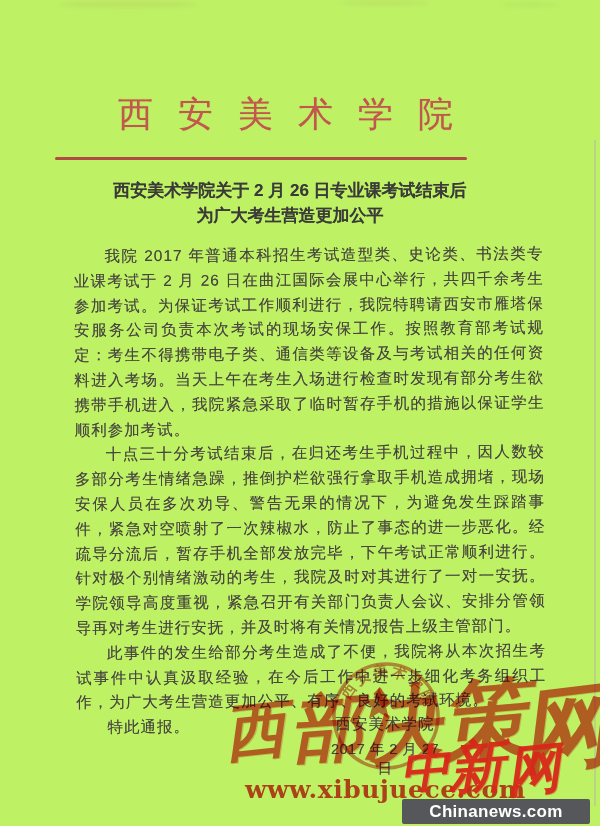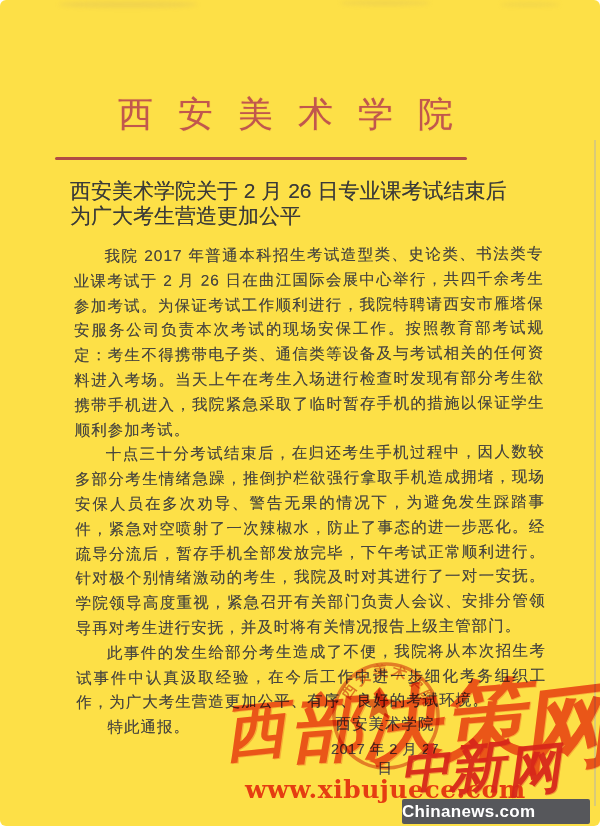--- a/index.html
+++ b/index.html
@@ -3,23 +3,22 @@
 <meta charset="utf-8">
 <style>
   html,body{margin:0;padding:0;}
   body{
     width:600px;height:826px;overflow:hidden;
     font-family:"Liberation Sans",sans-serif;
     background:#ffffff;
   }
   .page{
     position:relative;width:600px;height:826px;
-    background:#fde047;
+    background:#bef264;
     overflow:hidden;
-    border-radius:6px;
   }
   
   .smudge{position:absolute;border-radius:50%;filter:blur(2px);pointer-events:none;}
   .smudge.s1{left:58px;top:1px;width:140px;height:7px;background:rgba(180,150,110,.16);}
   .smudge.s2{left:340px;top:0px;width:90px;height:6px;background:rgba(180,150,110,.14);}
   .smudge.s3{left:500px;top:2px;width:60px;height:5px;background:rgba(160,140,110,.10);}
   .edge-line{
     position:absolute;left:594px;top:140px;width:2px;height:666px;
     background:#b6b3aa;opacity:.5;
   }
@@ -32,22 +31,22 @@
     text-shadow:0 0 1px rgba(193,87,77,.45);
     font-family:"Liberation Serif","DejaVu Serif",serif;
   }
   .red-rule{
     position:absolute;left:55px;top:157px;width:412px;height:3px;
     background:#b04c44;border-radius:2px;
   }
   
   .doc-title{
     position:absolute;left:70px;top:178px;width:440px;
-    color:#3a3a38;
-    font-weight:normal;font-size:21px;line-height:25px;
+    text-align:center;color:#3a3a38;
+    font-weight:bold;font-size:17px;line-height:25px;
     text-shadow:0 0 .5px rgba(58,58,56,.6);
   }
   
   .body-text{
     position:absolute;left:75px;top:243px;width:470px;
     font-size:15.5px;line-height:24.8px;letter-spacing:1px;
     color:#47453f;text-align:justify;
     transform:rotate(-.35deg);
     text-shadow:0 0 .6px rgba(71,69,63,.55);
   }
@@ -102,21 +101,21 @@
     font-family:"DejaVu Serif","Liberation Serif",serif;
     font-weight:bold;font-style:italic;
     text-shadow:1px 1px 0 rgba(216,39,26,.4);
   }
   .news-char.n0{left:4px;top:12px;font-size:50px;transform:rotate(-5deg);}
   .news-char.n1{left:52px;top:6px;font-size:56px;transform:rotate(-4deg);}
   .news-char.n2{left:110px;top:10px;font-size:54px;transform:rotate(-6deg);}
   .news-bar{
     position:absolute;left:402px;top:799px;width:188px;height:25px;
     background:#56575b;border-radius:2px;z-index:6;
-    display:flex;align-items:center;
+    display:flex;align-items:center;justify-content:center;
   }
   .news-bar span{
     color:#ffffff;font-weight:bold;font-size:17px;
     font-family:"Liberation Sans",sans-serif;letter-spacing:.3px;
   }
 </style>
 </head>
 <body>
 
 <div class="page">

